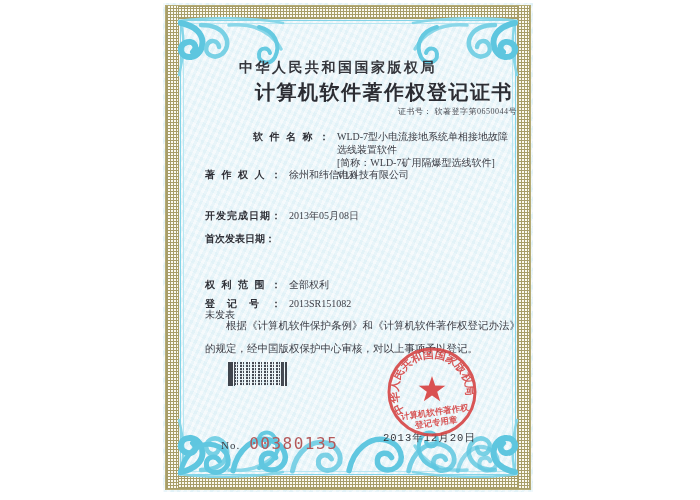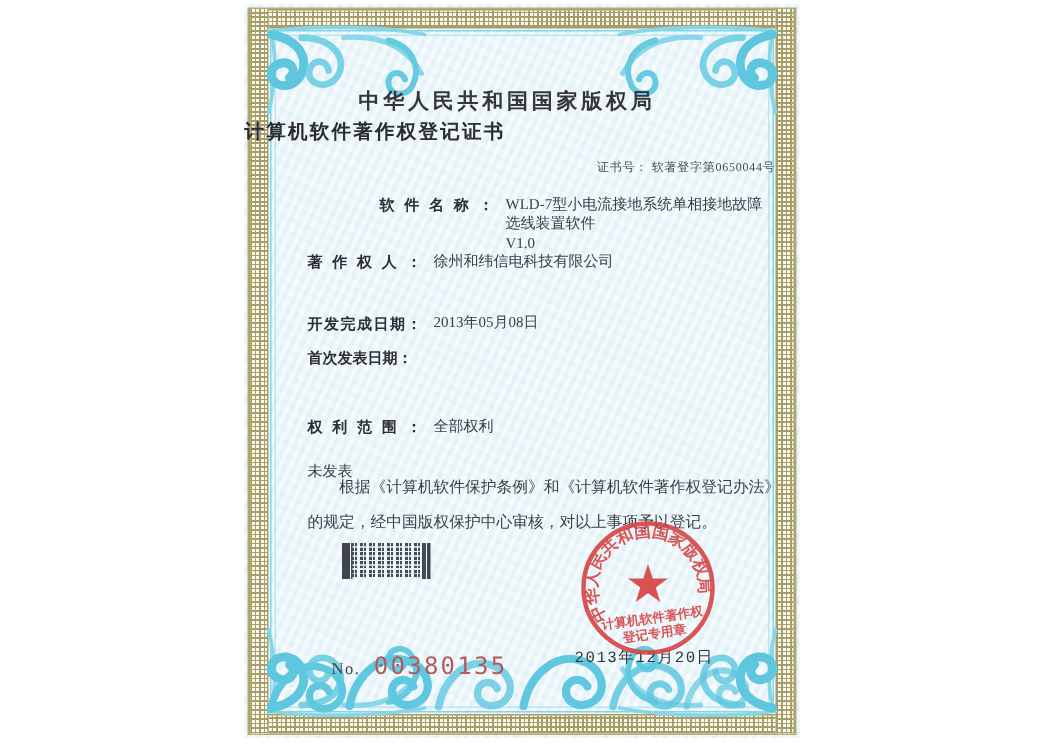--- a/index.html
+++ b/index.html
@@ -28,21 +28,21 @@
   .flourish{position:absolute;width:112px;height:68px;}
   .fl-tl{left:12px;top:12px;}
   .fl-tr{right:12px;top:12px;transform:scaleX(-1);}
   .fl-bl{left:12px;bottom:12px;transform:scaleY(-1);}
   .fl-br{right:12px;bottom:12px;transform:scale(-1,-1);}
   .waves{position:absolute;bottom:15px;left:50%;transform:translateX(-52%);width:330px;height:50px;}
   
   .cert-no{position:absolute;top:103px;right:16px;font-size:8px;color:#4a4b52;letter-spacing:.5px;}
   .title1{position:absolute;top:56px;left:0;right:20px;text-align:center;font-size:14px;
           font-weight:bold;color:#35363c;letter-spacing:2.5px;}
-  .title2{position:absolute;top:76px;left:0;right:20px;text-align:left;font-size:13px;
+  .title2{position:absolute;top:76px;left:0;right:20px;text-align:right;font-size:20px;
           font-weight:bold;color:#2c2d33;letter-spacing:1.5px;}
   .field{position:absolute;left:42px;right:16px;display:flex;align-items:flex-start;}
   .field-label{flex:0 0 76px;font-size:10px;font-weight:bold;color:#2e2f36;
                text-align:justify;text-align-last:justify;margin-right:8px;white-space:nowrap;}
   .field-value{font-size:10px;color:#3c3d45;line-height:13px;}
   .f0{top:127px;margin-left:48px;} .f1{top:165px;} .f2{top:206px;} .f3{top:229px;flex-direction:column;}
   .f4{top:252px;} .f5{top:275px;} .f6{top:294px;}
   .statement{position:absolute;top:312px;left:42px;width:320px;font-size:10.5px;
              line-height:22.5px;color:#3c3d45;text-indent:21px;}
   
@@ -122,38 +122,43 @@
     <div class="title2">计算机软件著作权登记证书</div>
     <div class="cert-no">
       <span>证书号：</span>
       <span>软著登字第0650044号</span>
     </div>
 
     <div class="field f0">
       <span class="field-label">软件名称：</span>
       <span class="field-value">
         <span style="display:block">WLD-7型小电流接地系统单相接地故障选线装置软件</span>
+        <span style="display:block">[简称：WLD-7矿用隔爆型选线软件]</span>
         <span style="display:block">V1.0</span>
       </span>
     </div>
     <div class="field f1">
       <span class="field-label">著作权人：</span>
       <span class="field-value">徐州和纬信电科技有限公司</span>
     </div>
     <div class="field f2">
       <span class="field-label">开发完成日期：</span>
       <span class="field-value">2013年05月08日</span>
     </div>
     <div class="field f3">
       <span class="field-label">首次发表日期：</span>
       <span class="field-value">未发表</span>
     </div>
     <div class="field f5">
       <span class="field-label">权利范围：</span>
       <span class="field-value">全部权利</span>
+    </div>
+    <div class="field f6">
+      <span class="field-label">登记号：</span>
+      <span class="field-value">2013SR151082</span>
     </div>
 
     <div class="statement">根据《计算机软件保护条例》和《计算机软件著作权登记办法》的规定，经中国版权保护中心审核，对以上事项予以登记。</div>
 
     <div class="barcode"></div>
 
     <div class="seal-date">2013年12月20日</div>
 
     <svg class="seal" viewBox="0 0 96 96">
       <circle cx="48" cy="48" r="43" fill="none" stroke="#d64545" stroke-width="3"></circle>

